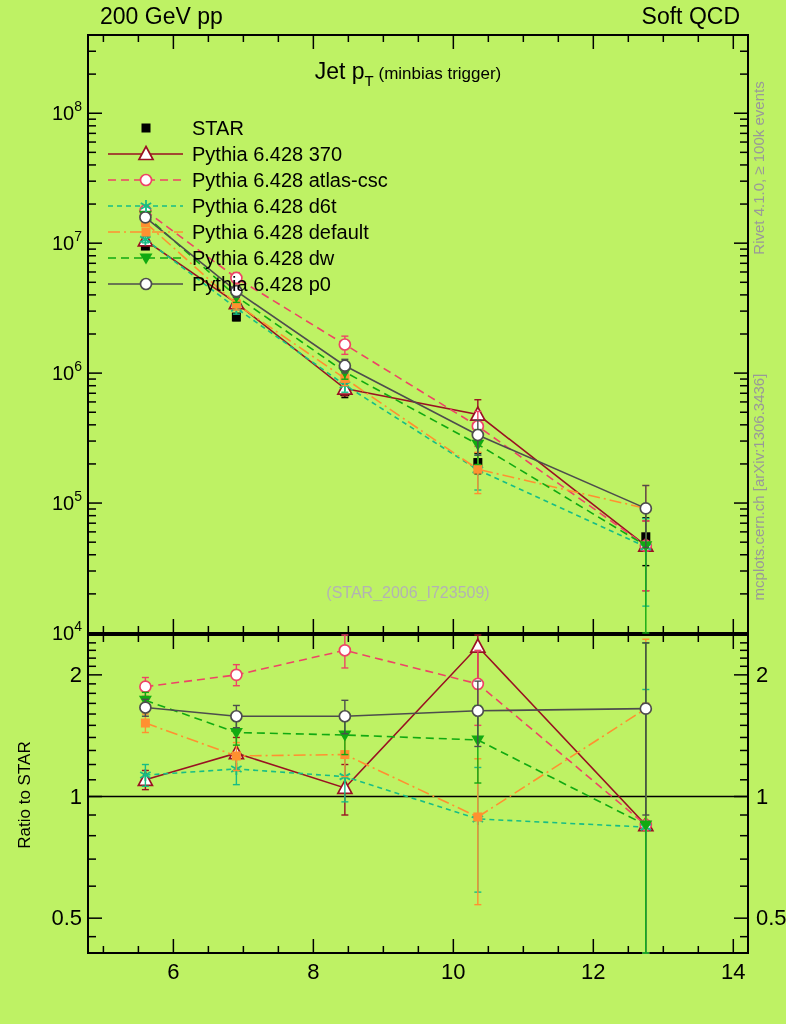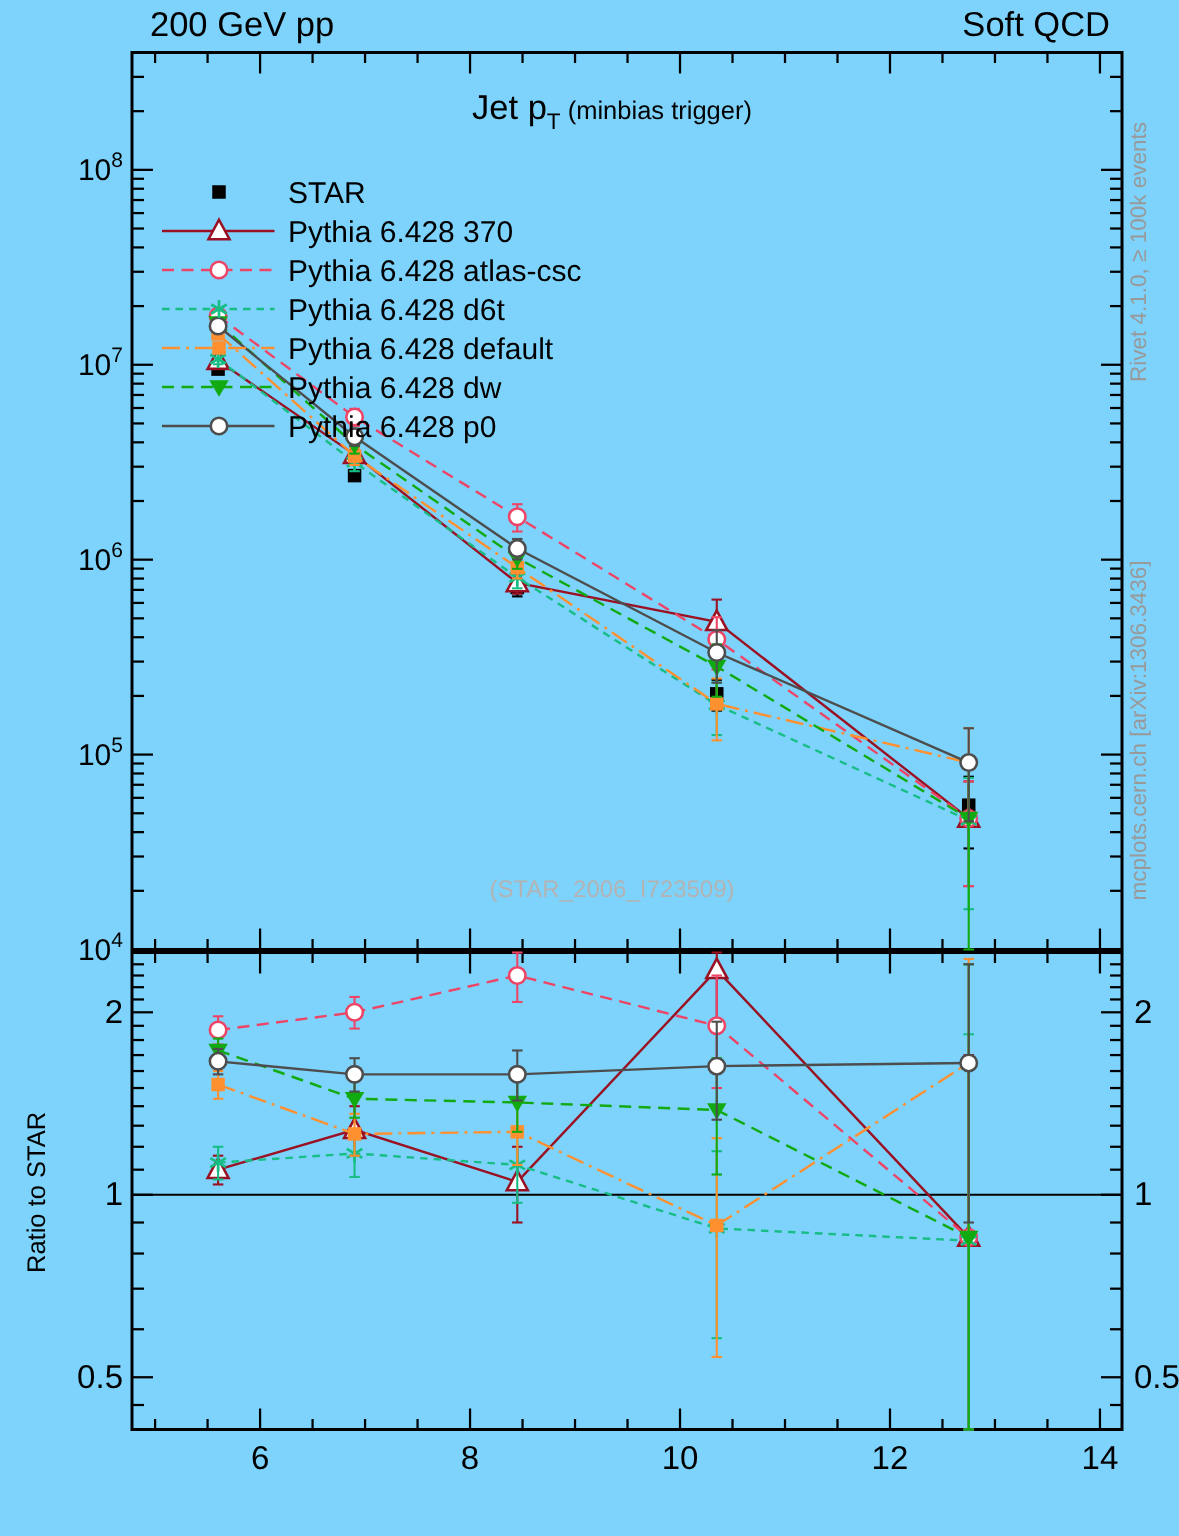--- a/index.html
+++ b/index.html
@@ -1,16 +1,16 @@
 <!DOCTYPE html>
 <html><head>
 <meta charset="utf-8">
 <style>
   html,body{margin:0;padding:0;background:#fff;}
-  .page{position:relative;width:786px;height:1024px;background:#7dd3fc;overflow:hidden;
+  .page{position:relative;width:786px;height:1024px;background:#bef264;overflow:hidden;
         font-family:"Liberation Sans","DejaVu Sans",sans-serif;}
   svg text{font-family:"Liberation Sans","DejaVu Sans",sans-serif;fill:#000;}
   .note{fill:#999999;}
   .wm{fill:#b3b3b3;}
 </style>
 </head>
 <body>
 
 <div class="page">
   <svg id="chart-svg" width="786" height="1024" viewBox="0 0 786 1024">

